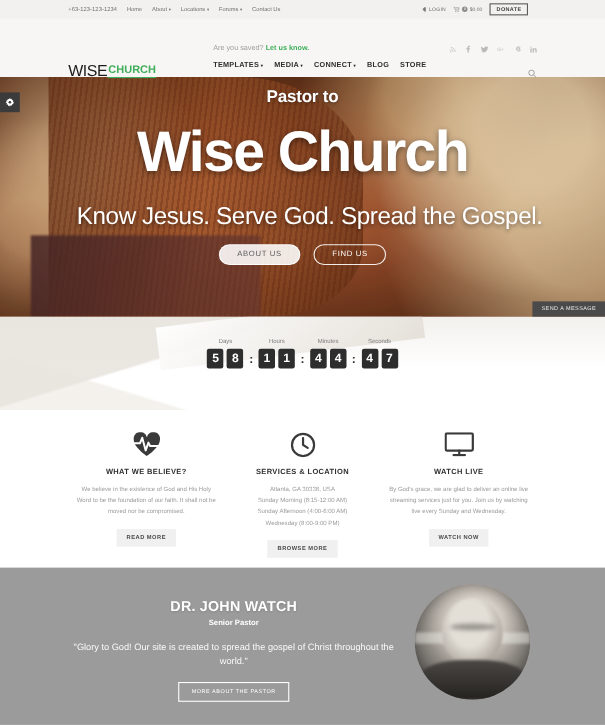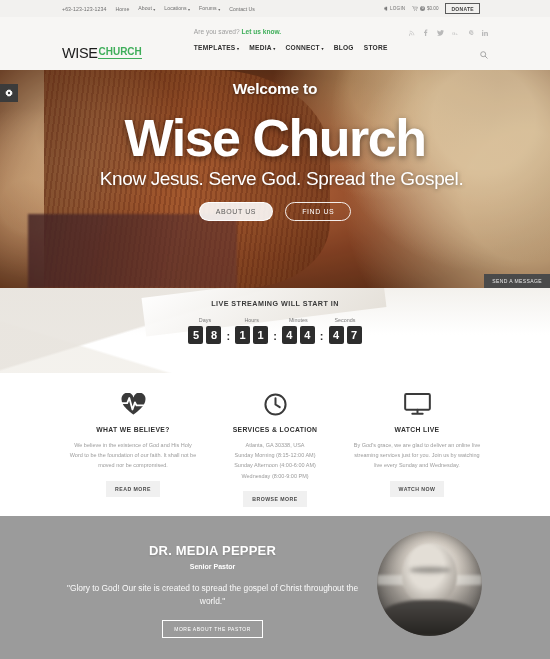--- a/index.html
+++ b/index.html
@@ -45,21 +45,21 @@
   
   .header {
     height: 53px;
     background: #f7f6f4;
     position: relative;
     z-index: 25;
     display: flex;
     align-items: flex-start;
   }
   .header-inner {
-    width: 426px; margin: 0 auto; position: relative;
+    width: 426px; margin: 12px auto; position: relative;
     display:flex; height:100%;
   }
   .logo {
     display: flex; align-items: center;
     margin-top: 19px;
     font-size: 14.5px;
     letter-spacing: -0.4px;
     line-height: 1;
   }
   .logo .w1 { color:#1c1c1c; font-weight: 400; font-family:"Liberation Sans", sans-serif; }
@@ -127,21 +127,21 @@
   .welcome {
     font-size: 15.5px; font-weight: bold; letter-spacing:-0.2px;
     text-shadow: 0 1px 3px rgba(0,0,0,.4);
   }
   .bigtitle {
     font-size: 52px; font-weight: bold; line-height: .98;
     margin-top: 15px; letter-spacing: -1.5px;
     text-shadow: 0 2px 6px rgba(0,0,0,.45);
   }
   .subtitle {
-    font-size: 19px; margin-top: 4px; letter-spacing:-0.35px;
+    font-size: 22px; margin-top: 20px; letter-spacing:-0.35px;
     text-shadow: 0 1px 4px rgba(0,0,0,.45);
     padding-left: 13px;
   }
   .hero-btns { margin-top: 12px; display:flex; justify-content:center; gap: 12px; }
   .hbtn {
     font-size: 7px; letter-spacing:.6px; padding: 5px 16px;
     border-radius: 20px; cursor:pointer;
   }
   .hbtn.solid { background: rgba(255,255,255,.88); color:#5a5a5a; border:1px solid rgba(255,255,255,.9); }
   .hbtn.outline { background: transparent; color:#fff; border:1.2px solid rgba(255,255,255,.9); }
@@ -370,36 +370,35 @@
     <div class="hero-veil"></div>
 
     <div class="gear-tab">
       <svg width="8" height="8" viewBox="0 0 16 16">
         <path d="M8 0l1 2.1 2.3-.6.4 2.3 2.3.4-.6 2.3L16 8l-2.1 1 .6 2.3-2.3.4-.4 2.3-2.3-.6L8 16l-1-2.1-2.3.6-.4-2.3-2.3-.4.6-2.3L0 8l2.1-1-.6-2.3 2.3-.4.4-2.3 2.3.6z" fill="#ffffff"></path>
         <circle cx="8" cy="8" r="2.4" fill="#3b3b3b"></circle>
       </svg>
     </div>
 
     <div class="hero-content">
-      <div class="welcome">Welcome to</div>
+      <div class="welcome">Pastor to</div>
       <div class="bigtitle">Wise Church</div>
       <div class="subtitle">Know Jesus. Serve God. Spread the Gospel.</div>
       <div class="hero-btns">
         <span class="hbtn solid">ABOUT US</span>
         <span class="hbtn outline">FIND US</span>
       </div>
     </div>
 
     <div class="send-tab">SEND A MESSAGE</div>
   </div>
 
   <div class="countdown">
     <div class="cd-bg"></div>
     <div class="cd-inner">
-      <div class="cd-title">LIVE STREAMING WILL START IN</div>
       <div class="cd-row">
 
         <div class="cd-group">
           <span class="cd-label">Days</span>
           <div class="cd-digits">
             <span class="cd-box">5</span>
             <span class="cd-box">8</span>
           </div>
         </div>
         <span class="cd-colon">:</span>
@@ -473,21 +472,21 @@
       <div class="feat-title">WATCH LIVE</div>
       <div class="feat-text">By God's grace, we are glad to deliver an online live streaming services just for you. Join us by watching live every Sunday and Wednesday.</div>
       <div><span class="feat-btn">WATCH NOW</span></div>
     </div>
 
   </div>
 
   <div class="pastor">
     <div class="pastor-inner">
       <div class="pastor-txt">
-        <div class="pastor-name">DR. MEDIA PEPPER</div>
+        <div class="pastor-name">DR. JOHN WATCH</div>
         <div class="pastor-role">Senior Pastor</div>
         <div class="pastor-quote">"Glory to God! Our site is created to spread the gospel of Christ throughout the world."</div>
         <span class="pastor-btn">MORE ABOUT THE PASTOR</span>
       </div>
       <div class="pastor-photo">
         <div class="bg-band"></div>
         <div class="face"></div>
         <div class="brow"></div>
         <div class="body"></div>
       </div>

